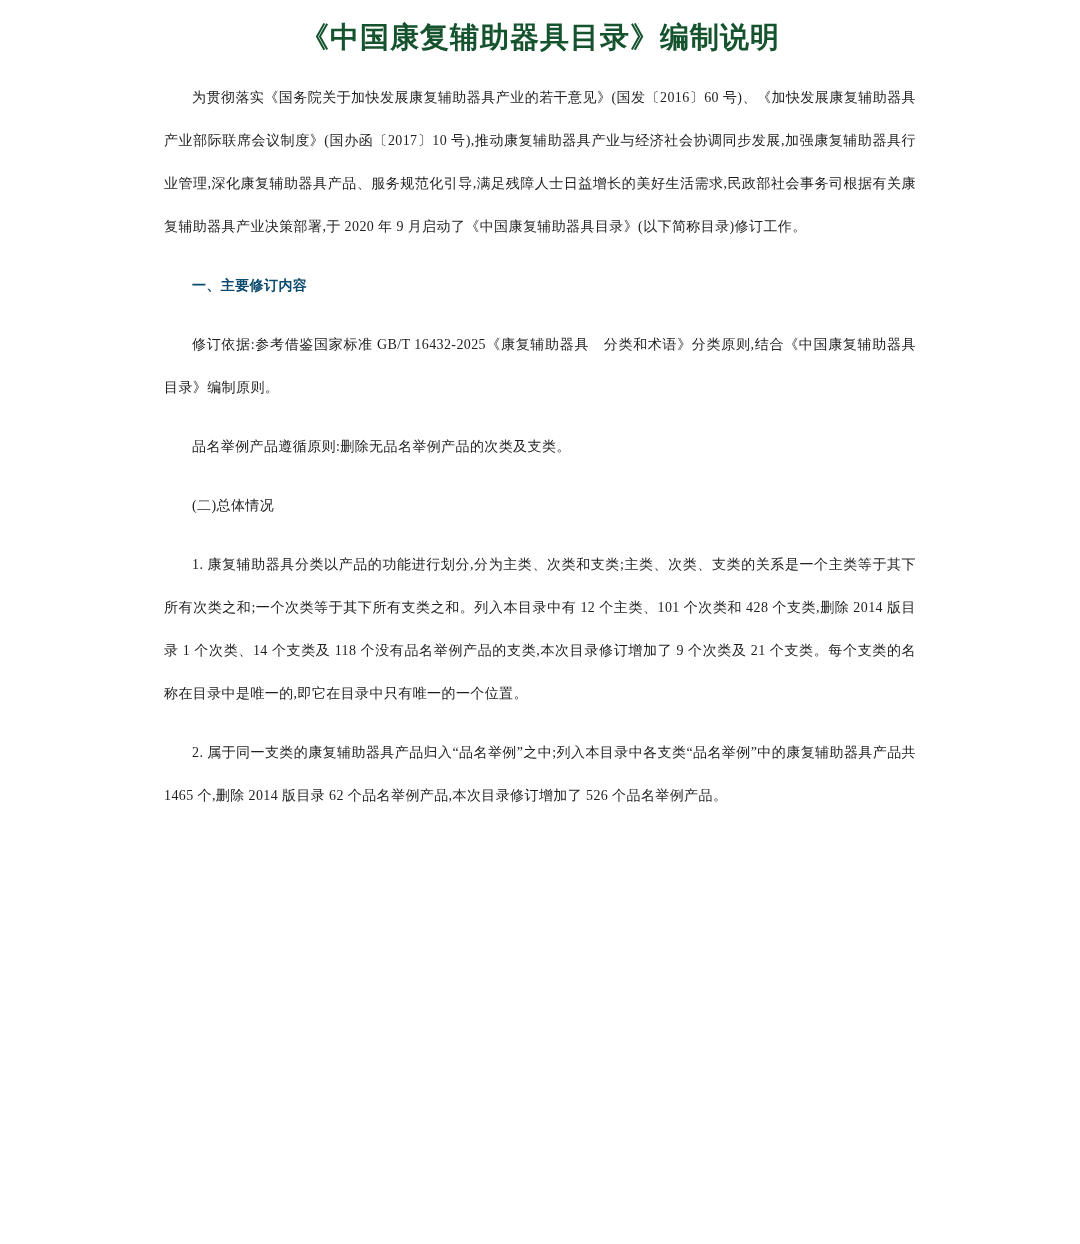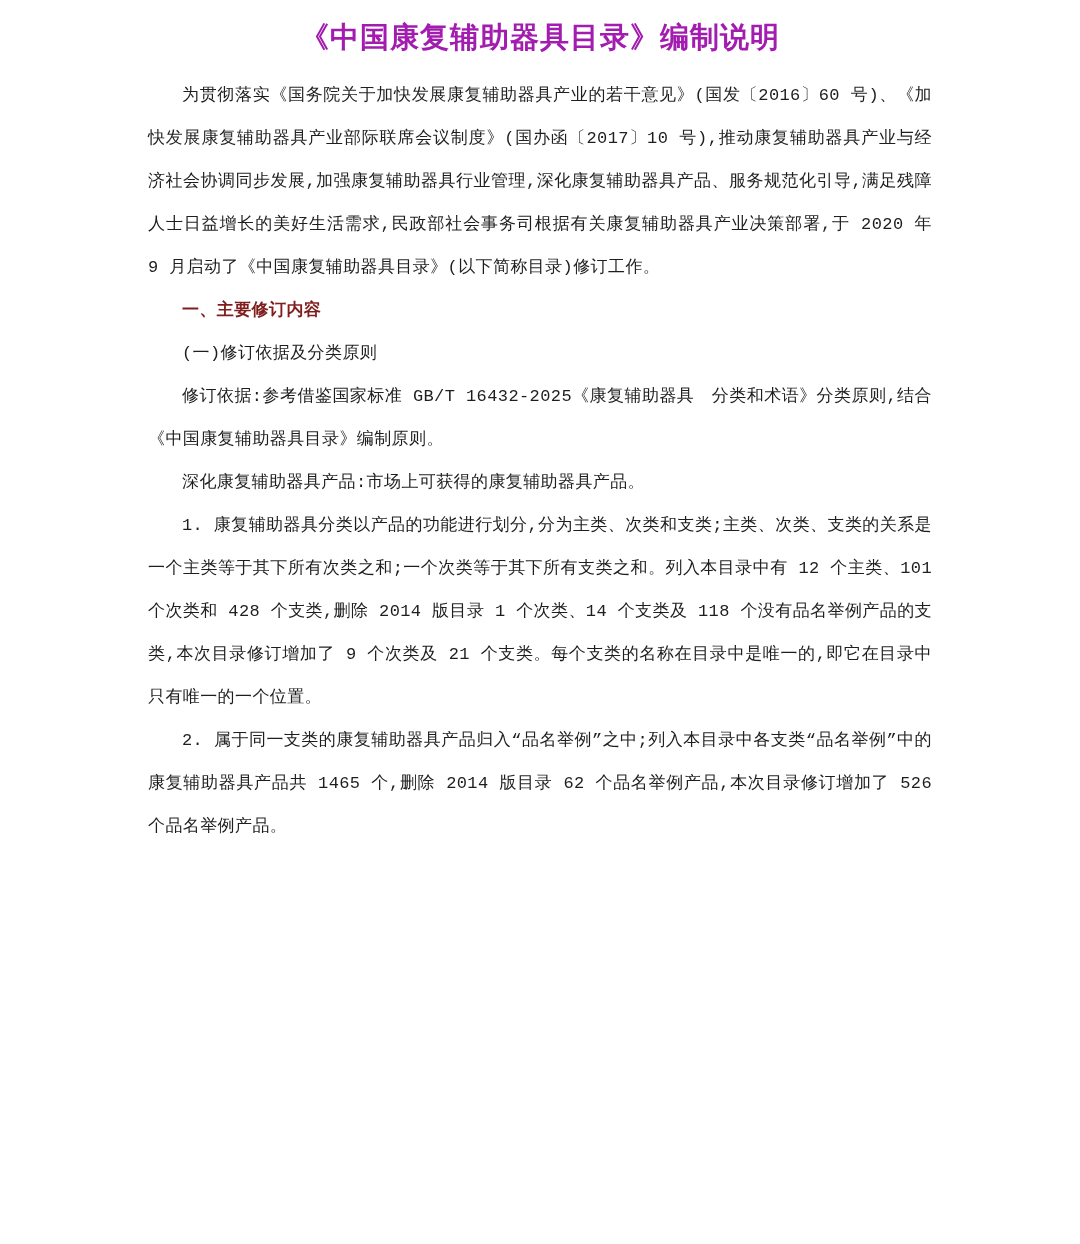--- a/index.html
+++ b/index.html
@@ -19,56 +19,55 @@
     padding: 10px 148px 14px 148px;
     font-family: "Liberation Serif", "DejaVu Serif", serif;
   }
   .doc-title {
     font-size: 29px;
     line-height: 46px;
     font-weight: 700;
     text-align: center;
     margin: 4px 0 14px 0;
     letter-spacing: 1px;
-    color: #a21caf;
+    color: #14532d;
   }
   .doc-body p,
   .doc-body h2 {
-    font-size: 17px;
+    font-size: 14px;
     line-height: 43px;
-    margin: 0;
+    margin: 16px;
     text-align: justify;
     text-justify: inter-ideograph;
     text-indent: 2em;
     letter-spacing: 0.4px;
     color: #1e1e1e;
-    font-family: Liberation Mono, monospace;
   }
   .doc-body h2 {
     font-weight: 700;
-    color: #7f1d1d;
+    color: #0c4a6e;
   }
 </style>
 </head>
 <body>
 
 <div class="page">
   <h1 class="doc-title">《中国康复辅助器具目录》编制说明</h1>
 
   <div class="doc-body">
     <p>为贯彻落实《国务院关于加快发展康复辅助器具产业的若干意见》(国发〔2016〕60 号)、《加快发展康复辅助器具产业部际联席会议制度》(国办函〔2017〕10 号),推动康复辅助器具产业与经济社会协调同步发展,加强康复辅助器具行业管理,深化康复辅助器具产品、服务规范化引导,满足残障人士日益增长的美好生活需求,民政部社会事务司根据有关康复辅助器具产业决策部署,于 2020 年 9 月启动了《中国康复辅助器具目录》(以下简称目录)修订工作。</p>
 
     <h2>一、主要修订内容</h2>
 
 
-    <p>(一)修订依据及分类原则</p>
 
     <p>修订依据:参考借鉴国家标准 GB/T 16432-2025《康复辅助器具　分类和术语》分类原则,结合《中国康复辅助器具目录》编制原则。</p>
 
 
-    <p>深化康复辅助器具产品:市场上可获得的康复辅助器具产品。</p>
+    <p>品名举例产品遵循原则:删除无品名举例产品的次类及支类。</p>
 
+    <p>(二)总体情况</p>
 
     <p>1. 康复辅助器具分类以产品的功能进行划分,分为主类、次类和支类;主类、次类、支类的关系是一个主类等于其下所有次类之和;一个次类等于其下所有支类之和。列入本目录中有 12 个主类、101 个次类和 428 个支类,删除 2014 版目录 1 个次类、14 个支类及 118 个没有品名举例产品的支类,本次目录修订增加了 9 个次类及 21 个支类。每个支类的名称在目录中是唯一的,即它在目录中只有唯一的一个位置。</p>
 
     <p>2. 属于同一支类的康复辅助器具产品归入“品名举例”之中;列入本目录中各支类“品名举例”中的康复辅助器具产品共 1465 个,删除 2014 版目录 62 个品名举例产品,本次目录修订增加了 526 个品名举例产品。</p>
   </div>
 </div>
 
 </body></html>

